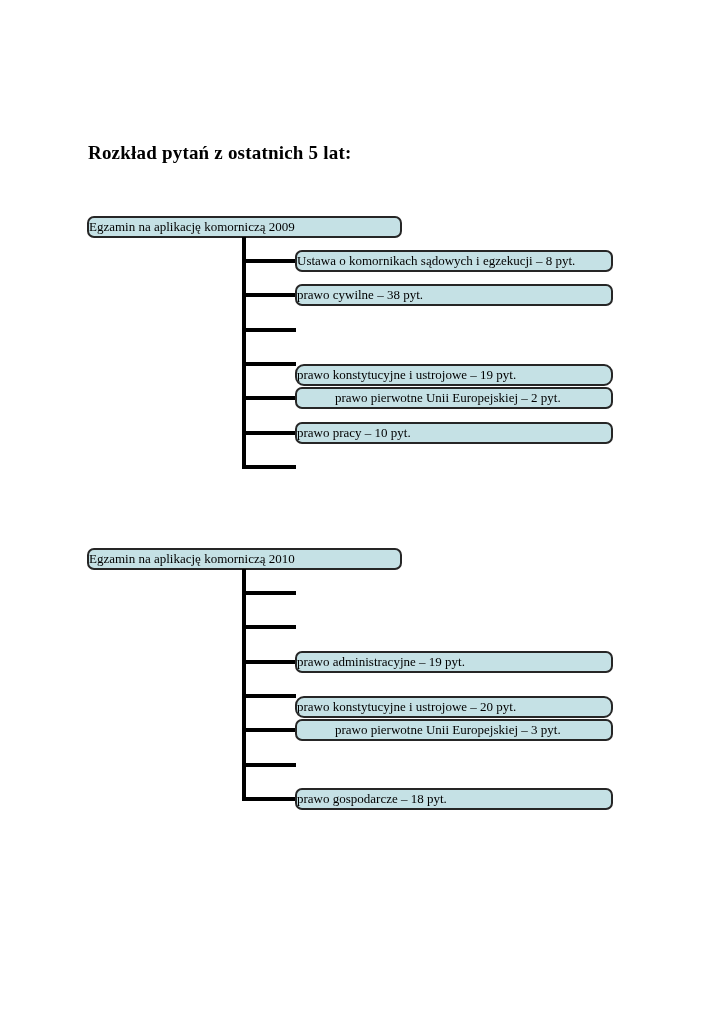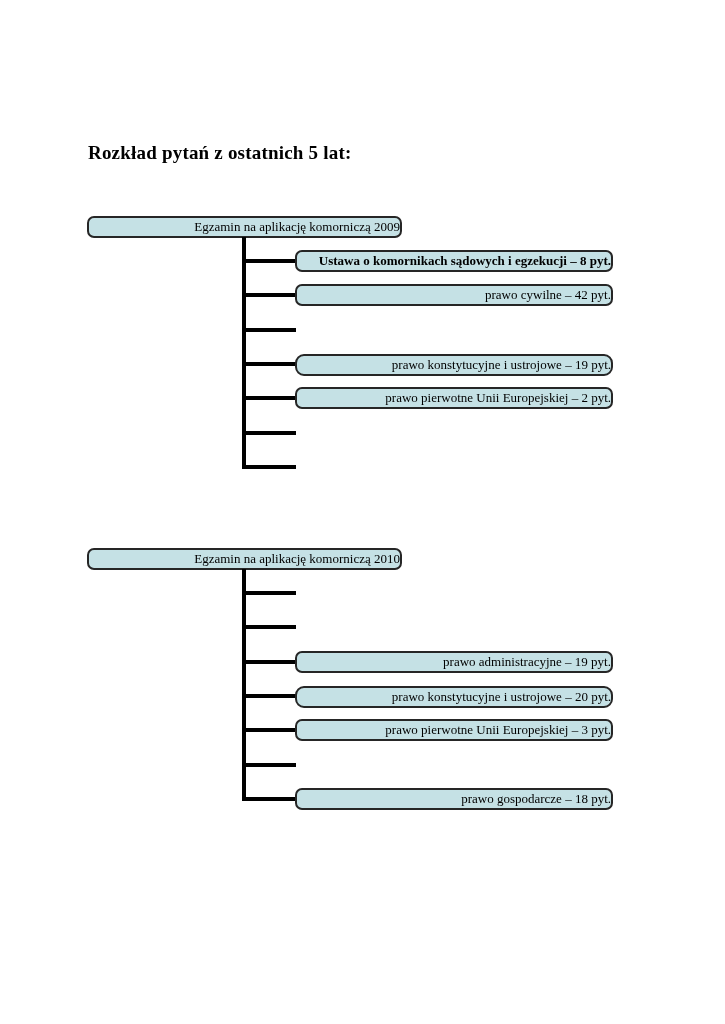--- a/index.html
+++ b/index.html
@@ -30,34 +30,34 @@
   }
   .diagram.d1 { top: 216px; }
   .diagram.d2 { top: 524px; margin-top: 24px; }
   .node {
     position: absolute;
     box-sizing: border-box;
     height: 22px;
     background: #c5e1e5;
     border: 2px solid #262626;
     border-radius: 7px;
-    text-align: right;
+    text-align: left;
     font-size: 13px;
     line-height: 17px;
     white-space: nowrap;
     overflow: hidden;
   }
   .node.root { left: 87px; top: 0; width: 315px; }
   .node.child { left: 295px; width: 318px; }
-  .node.emph { font-weight: bold; }
+  .node.emph { font-weight: normal; }
   .c1 { top: 34px; }
   .c2 { top: 68px; }
   .c3 { top: 103px; }
-  .c4 { top: 138px; border-radius: 9px; }
-  .c5 { top: 171px; }
+  .c4 { top: 148px; border-radius: 9px; }
+  .c5 { top: 171px; padding-left: 38px; }
   .c6 { top: 206px; }
   .c7 { top: 240px; }
   .trunk {
     position: absolute;
     left: 242px;
     top: 21px;
     width: 4px;
     height: 232px;
     background: #000000;
   }
@@ -92,27 +92,30 @@
     <div class="branch b2"></div>
     <div class="branch b3"></div>
     <div class="branch b4"></div>
     <div class="branch b5"></div>
     <div class="branch b6"></div>
     <div class="branch b7"></div>
     <div class="node child c1 emph">
       <span>Ustawa o komornikach sądowych i egzekucji – 8 pyt.</span>
     </div>
     <div class="node child c2">
-      <span>prawo cywilne – 42 pyt.</span>
+      <span>prawo cywilne – 38 pyt.</span>
     </div>
     <div class="node child c4">
       <span>prawo konstytucyjne i ustrojowe – 19 pyt.</span>
     </div>
     <div class="node child c5">
       <span>prawo pierwotne Unii Europejskiej – 2 pyt.</span>
+    </div>
+    <div class="node child c6">
+      <span>prawo pracy – 10 pyt.</span>
     </div>
   </section>
 
   <section class="diagram d2">
     <div class="node root">
       <span>Egzamin na aplikację komorniczą 2010</span>
     </div>
     <div class="trunk"></div>
     <div class="branch b1"></div>
     <div class="branch b2"></div>

